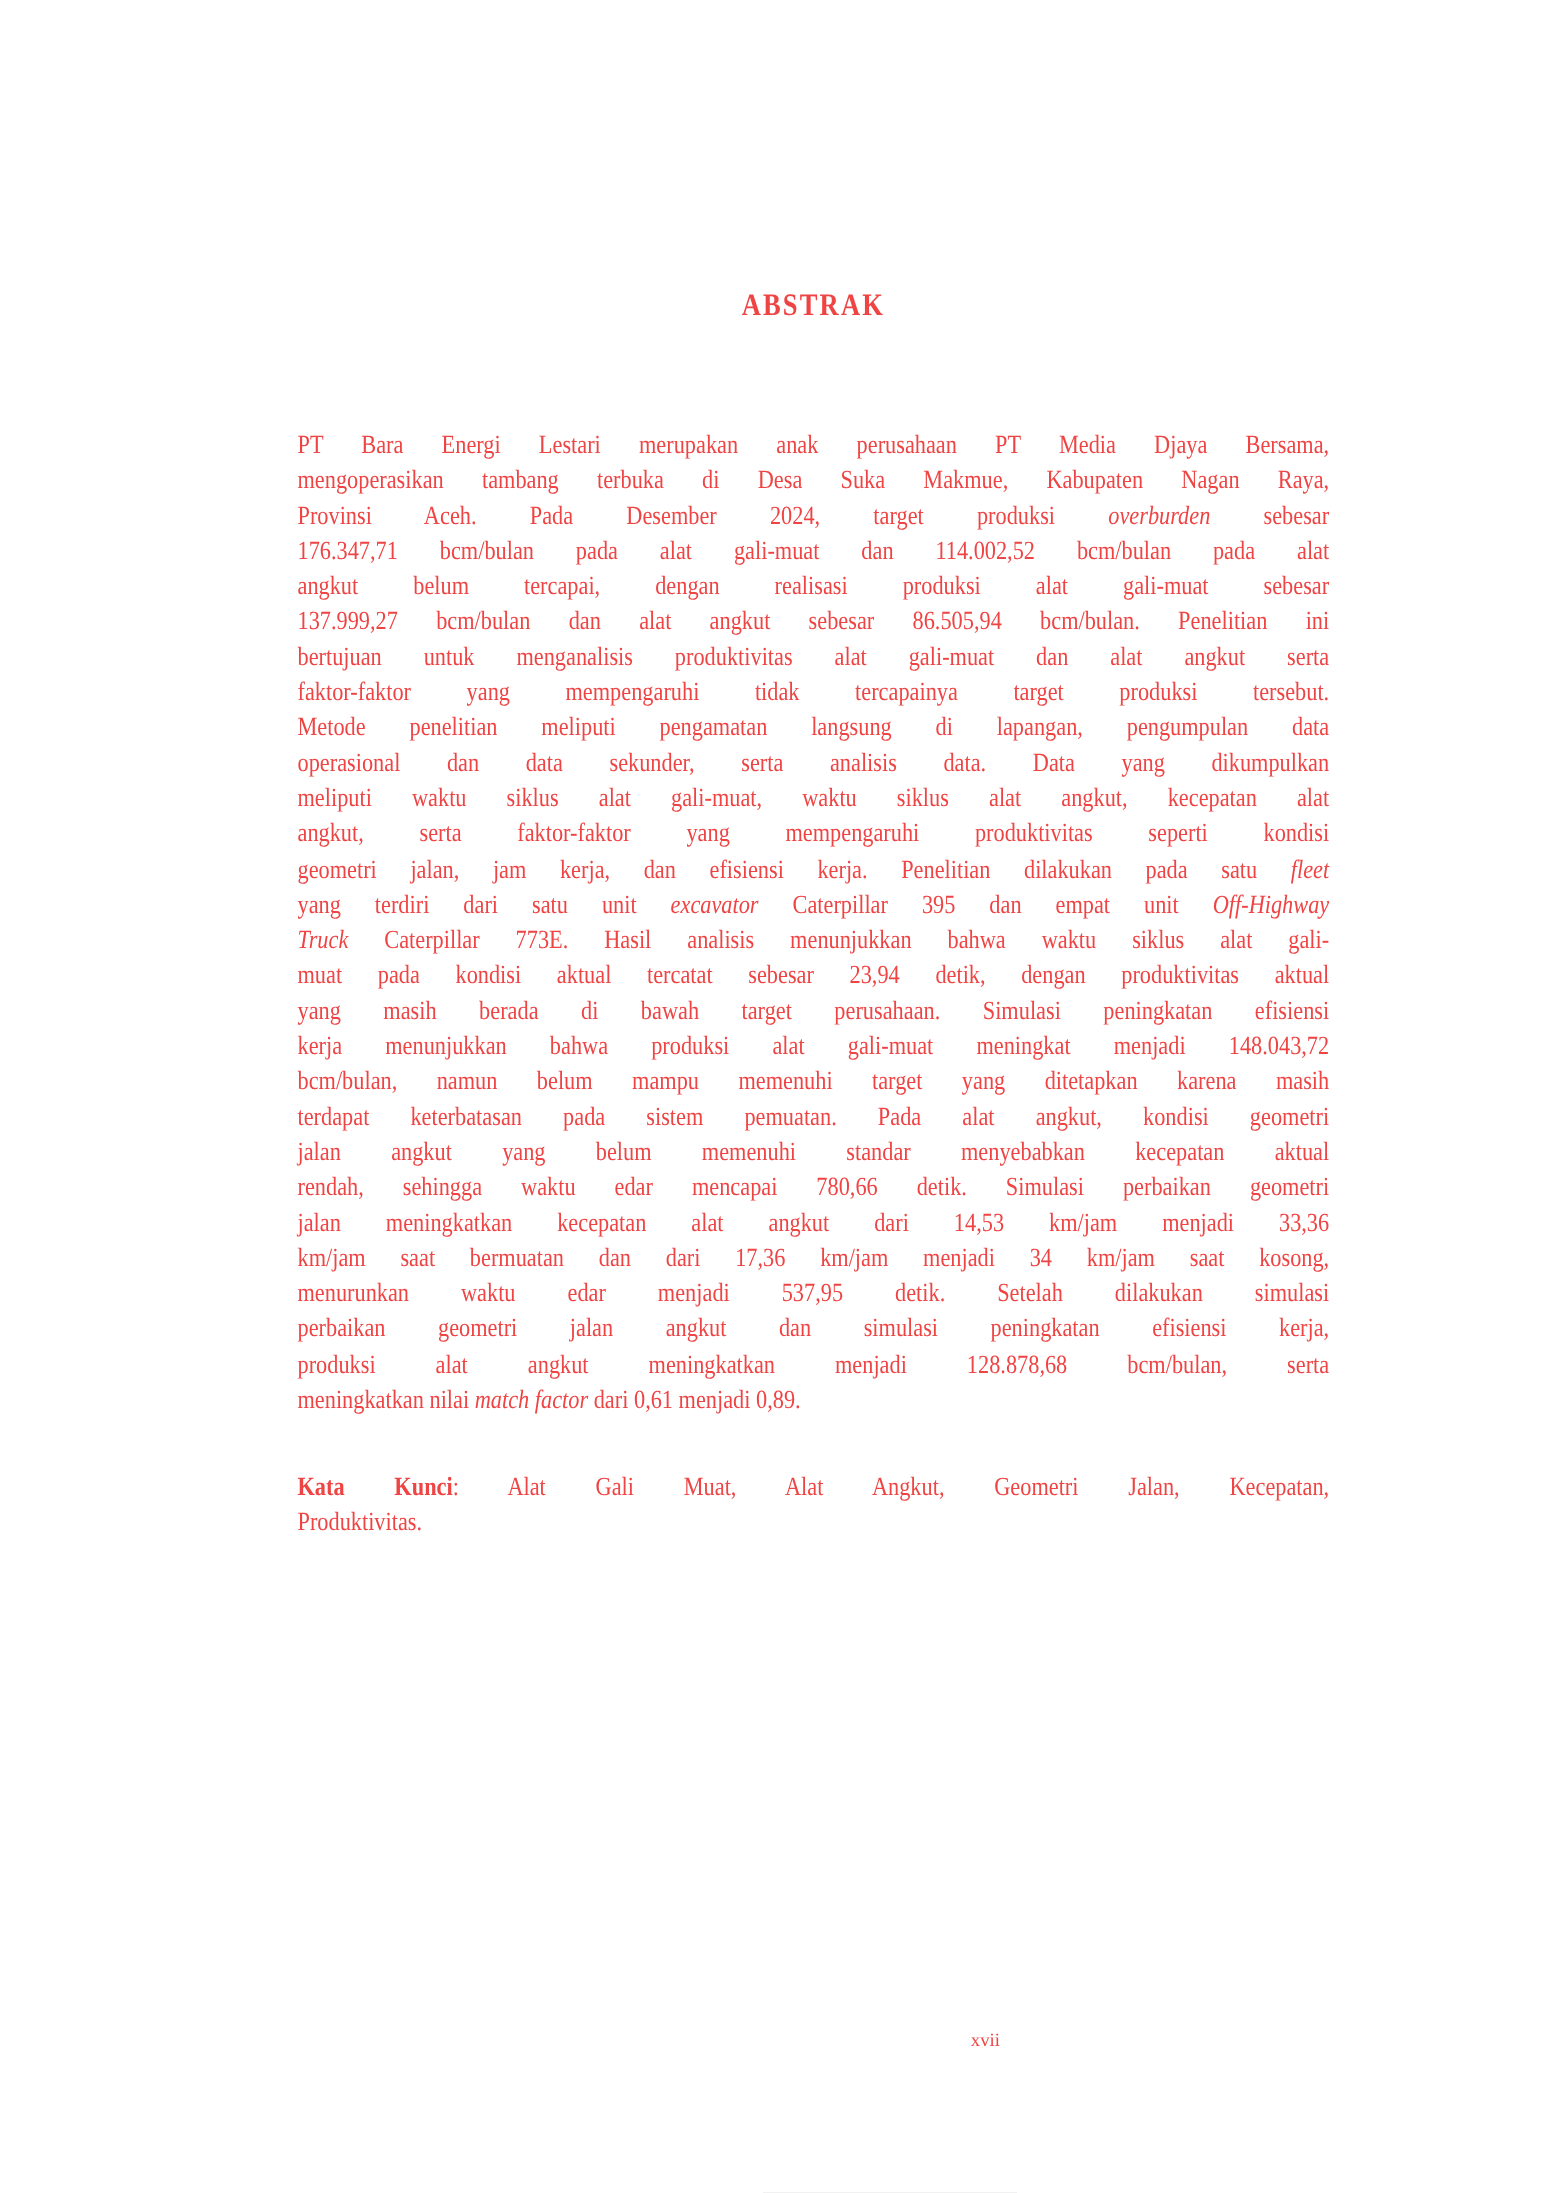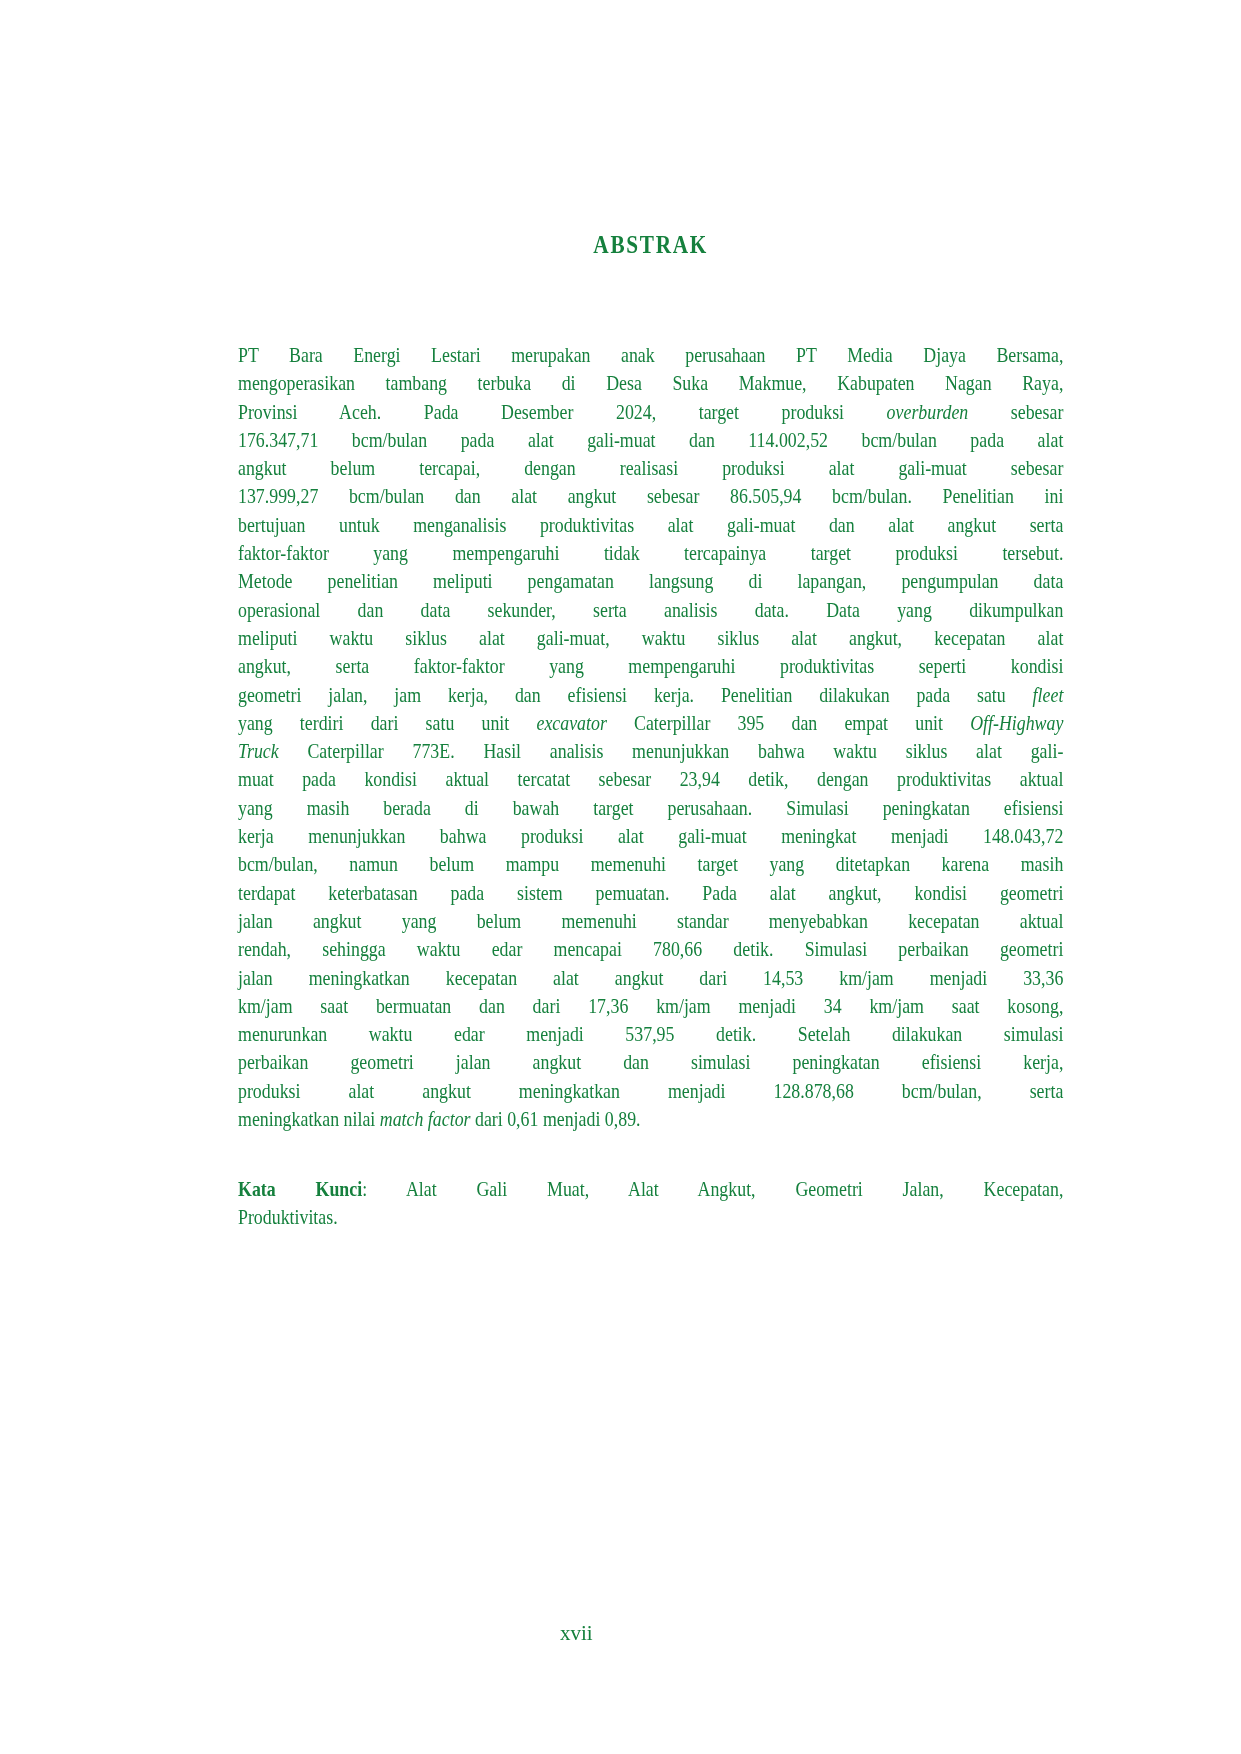--- a/index.html
+++ b/index.html
@@ -1,21 +1,21 @@
 <!DOCTYPE html>
 <html><head>
 <meta charset="utf-8">
 <style>
   html,body{margin:0;padding:0;background:#e8e8e8;}
   .page{
     position:relative;
     width:1241px;height:1754px;
     background:#ffffff;
     font-family:"Liberation Serif", serif;
-    color:#15803d;
+    color:#ef4444;
     overflow:hidden;
     margin:0 auto;
   }
   
   .content{
     position:absolute;
     left:238px;top:0;
     width:971px;
     transform:scaleX(0.85);
     transform-origin:0 0;
@@ -44,22 +44,22 @@
   .line{min-height:28.3px;}
   .line.just{
     text-align:justify;
     text-align-last:justify;
     -moz-text-align-last:justify;
   }
   .pagenum{
     position:absolute;
     top:1619px;
     left:560px;width:240px;
-    text-align:left;
-    font-size:21px;
+    text-align:right;
+    font-size:15px;
     line-height:28px;
   }
 </style>
 </head>
 <body>
 
 <div class="page">
   <div class="content">
     <div class="title">ABSTRAK</div>
     <div class="body-block">

